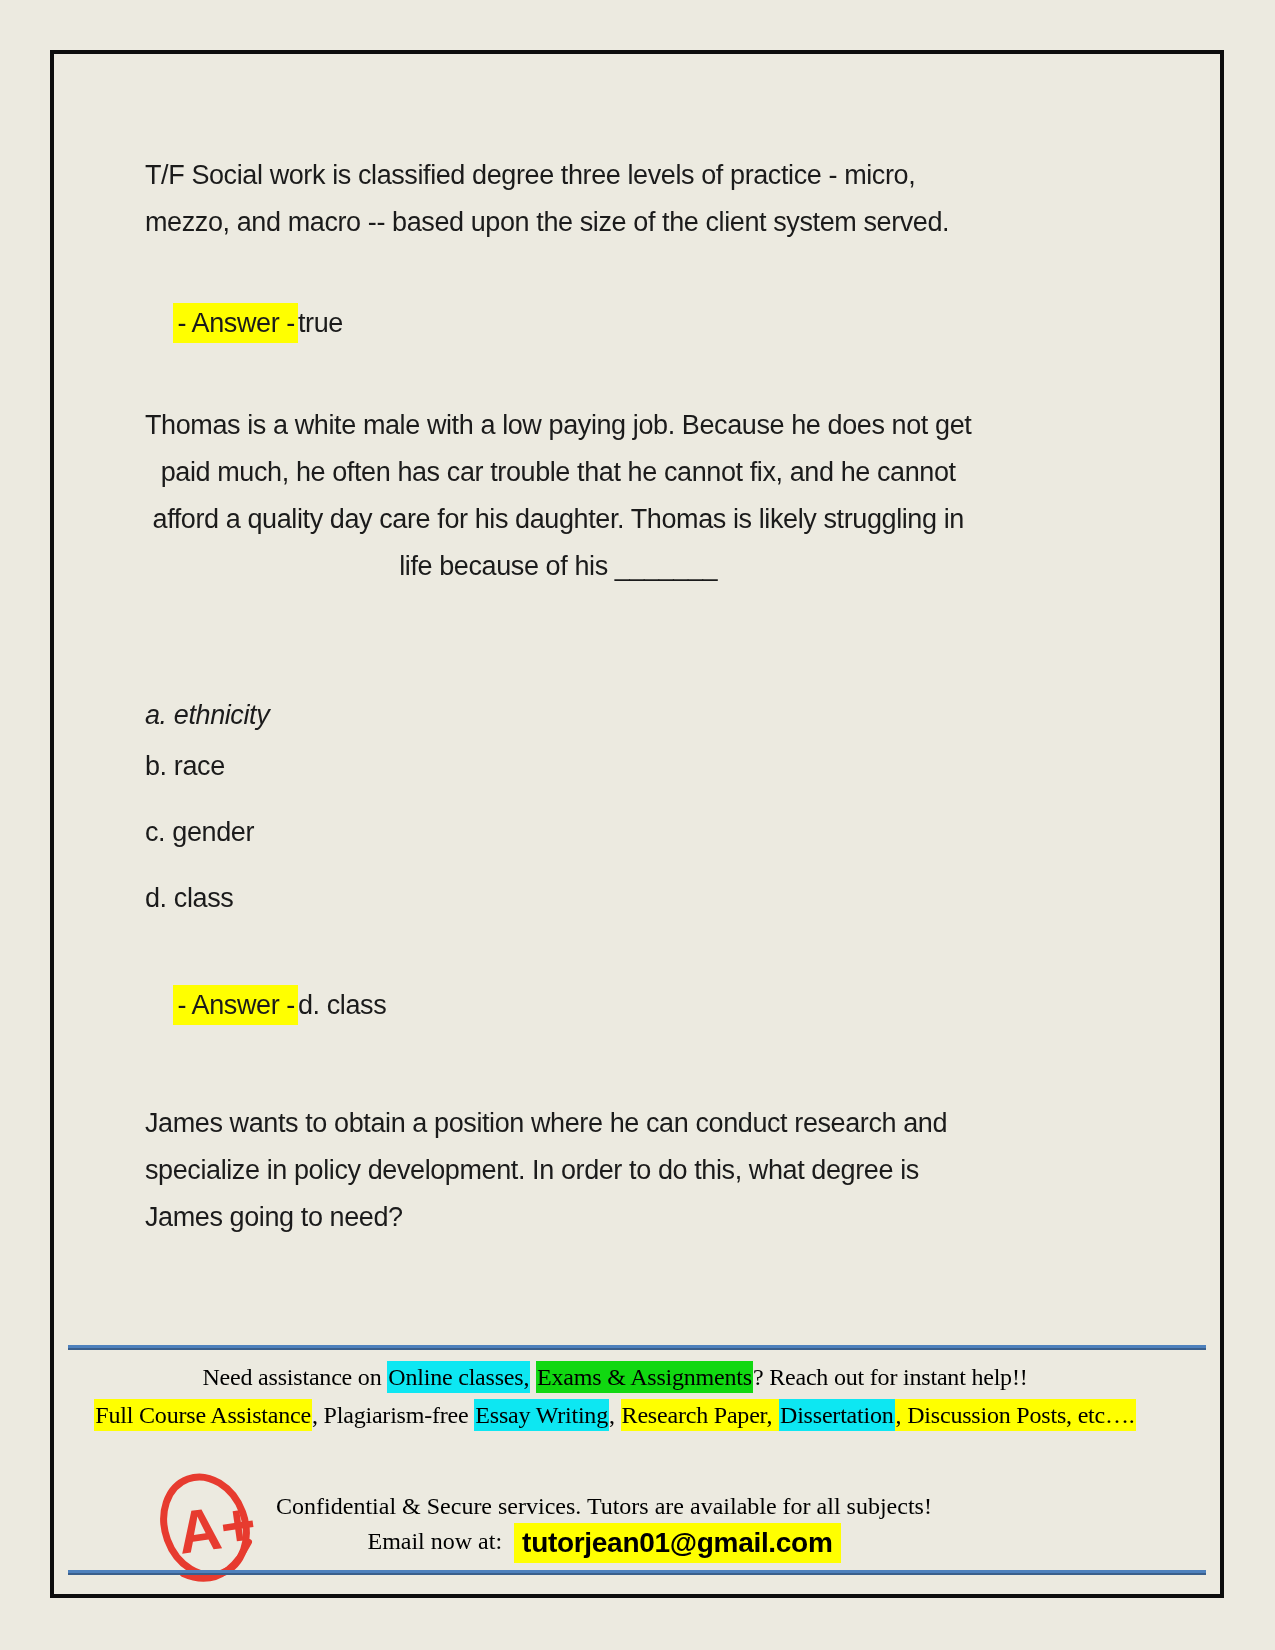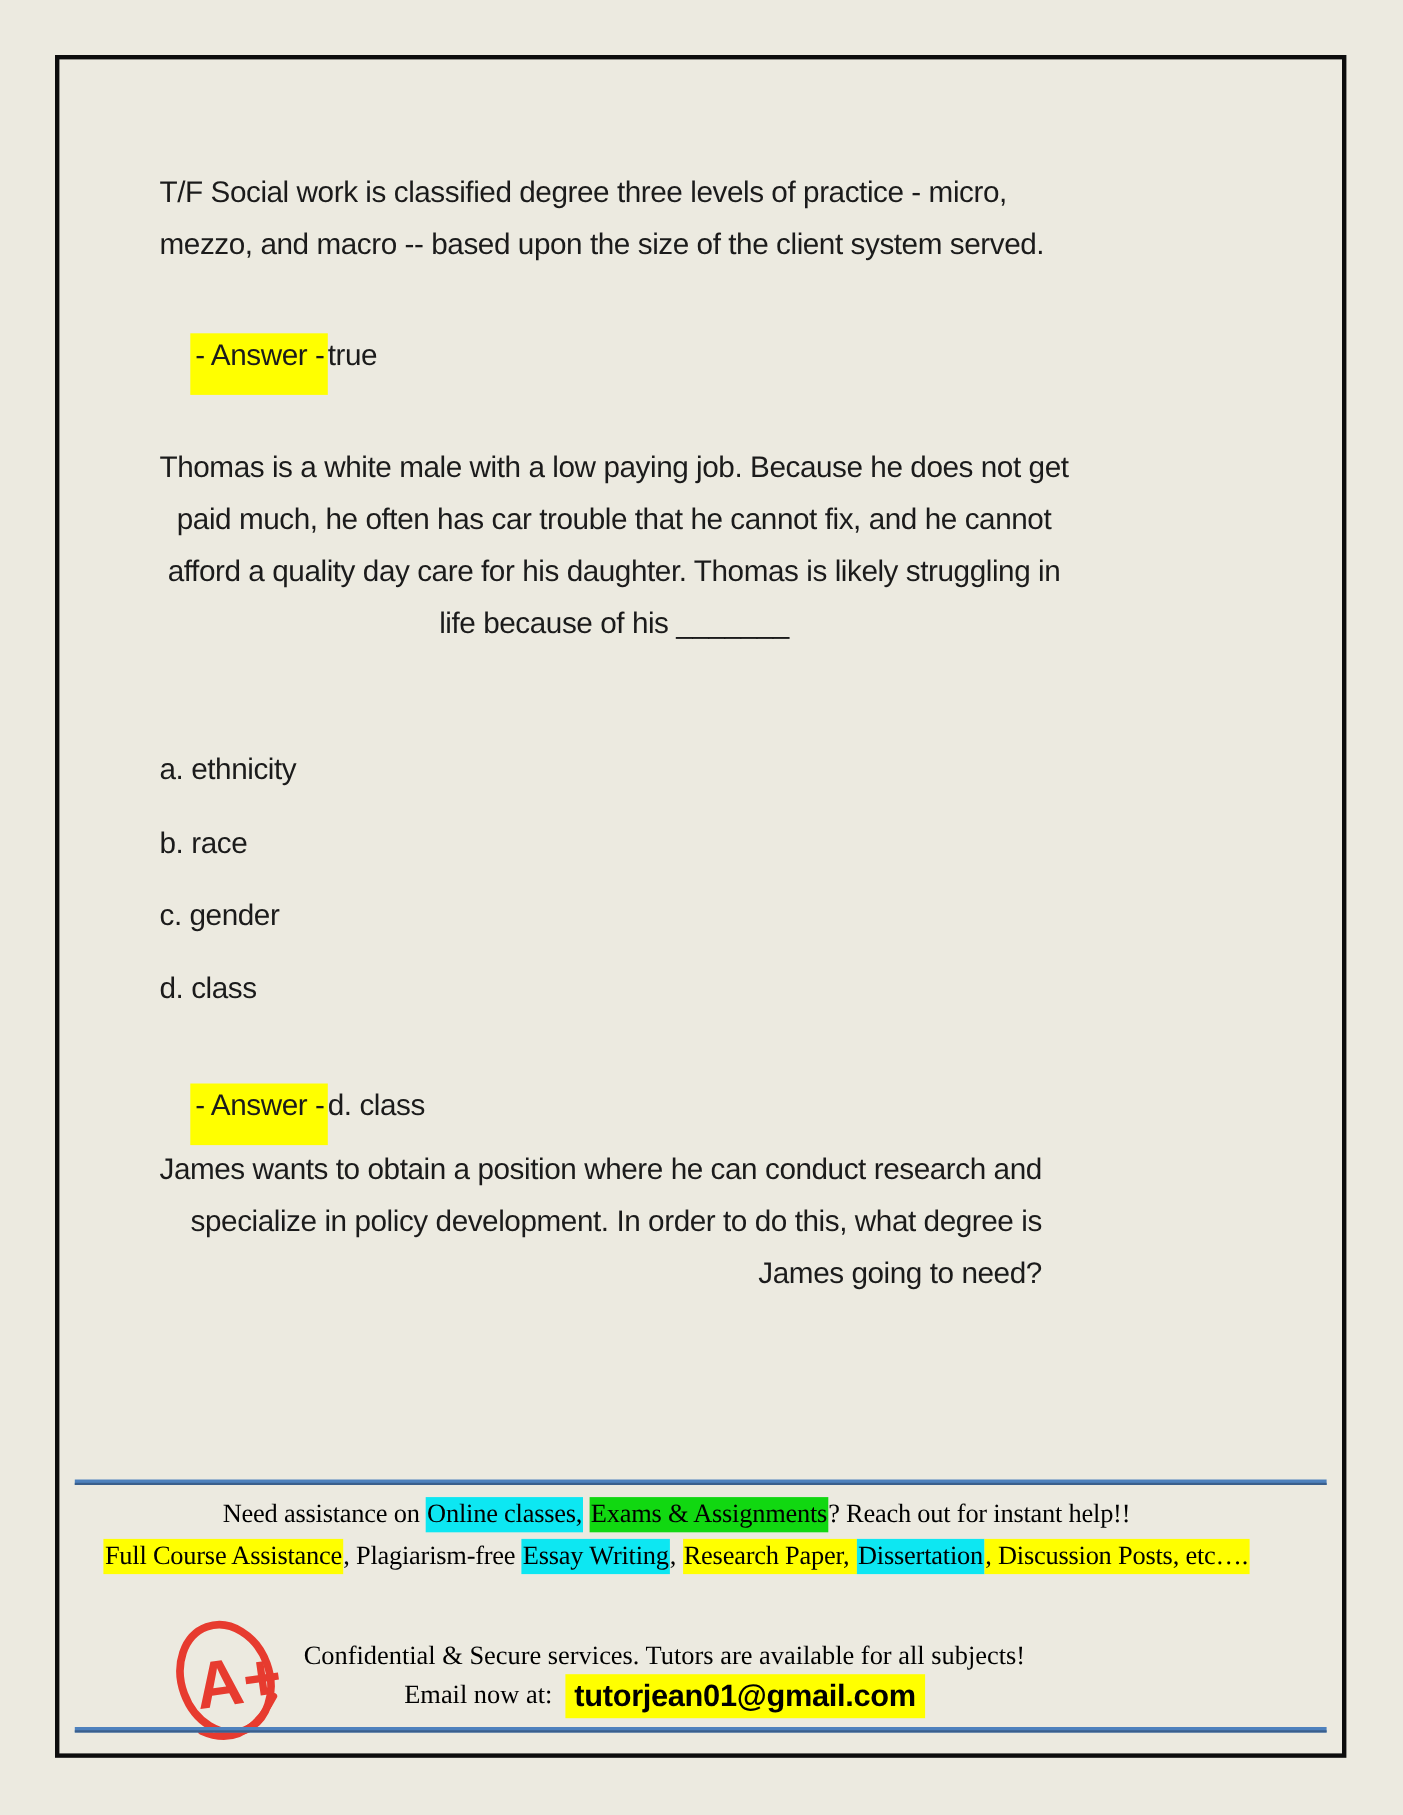--- a/index.html
+++ b/index.html
@@ -15,21 +15,21 @@
   }
   *{margin:0;padding:0;box-sizing:border-box;}
   body{background:var(--page-bg);font-family:"Liberation Sans",sans-serif;}
   .page{position:relative;width:1275px;height:1650px;background:var(--page-bg);overflow:hidden;}
   .frame{position:absolute;left:50px;top:50px;width:1174px;height:1548px;border:4px solid var(--frame-border);}
 
   .q{position:absolute;left:145px;color:var(--text);font-size:27px;letter-spacing:-0.4px;line-height:47px;white-space:nowrap;}
   .q .qline{height:47px;}
 
   .answer-line{position:absolute;left:145px;color:var(--text);font-size:27px;letter-spacing:-0.4px;line-height:40px;white-space:pre;}
-  .answer-line .hl{display:inline-block;height:56px;line-height:40px;background:var(--highlight-yellow);padding:0 3px 0 4px;}
+  .answer-line .hl{display:inline-block;height:40px;line-height:40px;background:var(--highlight-yellow);padding:0 3px 0 4px;}
 
   .option{position:absolute;left:145px;color:var(--text);font-size:27px;letter-spacing:-0.4px;line-height:47px;white-space:nowrap;}
 
   .divider{position:absolute;left:68px;width:1138px;height:5px;background:var(--divider-blue);border-bottom:2px solid var(--divider-blue-dark);}
 
   .serifline{position:absolute;left:54px;width:1122px;text-align:center;font-family:"Liberation Serif",serif;color:#000;font-size:24px;line-height:34px;letter-spacing:-0.2px;white-space:pre-wrap;}
   .serifline .hl-y{background:var(--highlight-yellow);padding:3px 1px;}
   .serifline .hl-c{background:var(--highlight-cyan);padding:3px 1px;}
   .serifline .hl-g{background:var(--highlight-green);padding:3px 1px;}
 
@@ -52,29 +52,29 @@
   <div class="answer-line" style="top:263px;">
     <span class="hl">- Answer -</span><span>true</span>
   </div>
 
   <div class="q" style="top:402px;text-align:center;">
     <div class="qline">Thomas is a white male with a low paying job. Because he does not get</div>
     <div class="qline">paid much, he often has car trouble that he cannot fix, and he cannot</div>
     <div class="qline">afford a quality day care for his daughter. Thomas is likely struggling in</div>
     <div class="qline">life because of his _______</div>
   </div>
-  <div class="option" style="top:676px;">a. ethnicity</div>
+  <div class="option" style="top:692px;font-style:italic;">a. ethnicity</div>
   <div class="option" style="top:743px;">b. race</div>
   <div class="option" style="top:809px;">c. gender</div>
   <div class="option" style="top:875px;">d. class</div>
   <div class="answer-line" style="top:945px;">
     <span class="hl">- Answer -</span><span>d. class</span>
   </div>
 
-  <div class="q" style="top:1040px;text-align:right;">
+  <div class="q" style="top:1100px;">
     <div class="qline">James wants to obtain a position where he can conduct research and</div>
     <div class="qline">specialize in policy development. In order to do this, what degree is</div>
     <div class="qline">James going to need?</div>
   </div>
 
   <div class="divider" style="top:1345px;"></div>
 
   <div class="serifline" style="top:1360px;"><span>Need assistance on </span><span class="hl-c">Online classes,</span><span> </span><span class="hl-g">Exams &amp; Assignments</span><span>? Reach out for instant help!!</span></div>
 
   <div class="serifline" style="top:1398px;"><span class="hl-y">Full Course Assistance</span><span>, Plagiarism-free </span><span class="hl-c">Essay Writing</span><span>, </span><span class="hl-y">Research Paper, </span><span class="hl-c">Dissertation</span><span class="hl-y">, Discussion Posts, etc….</span></div>

